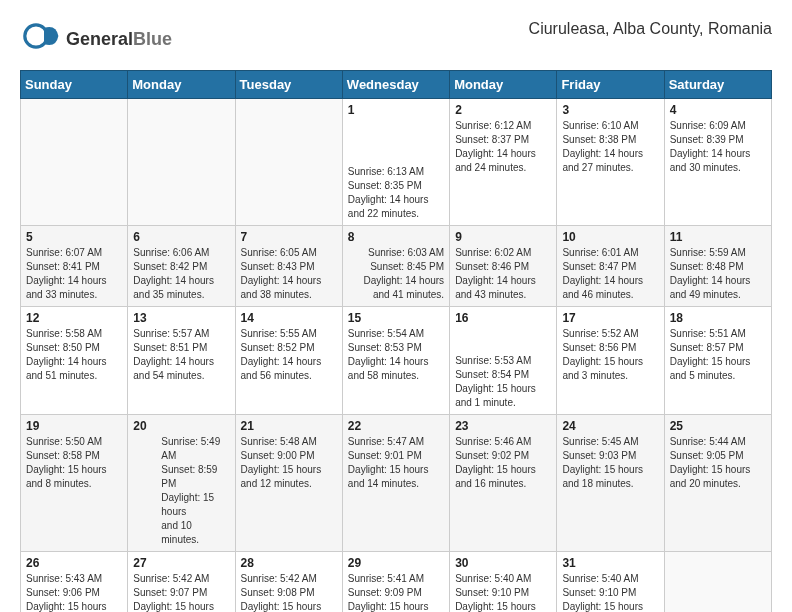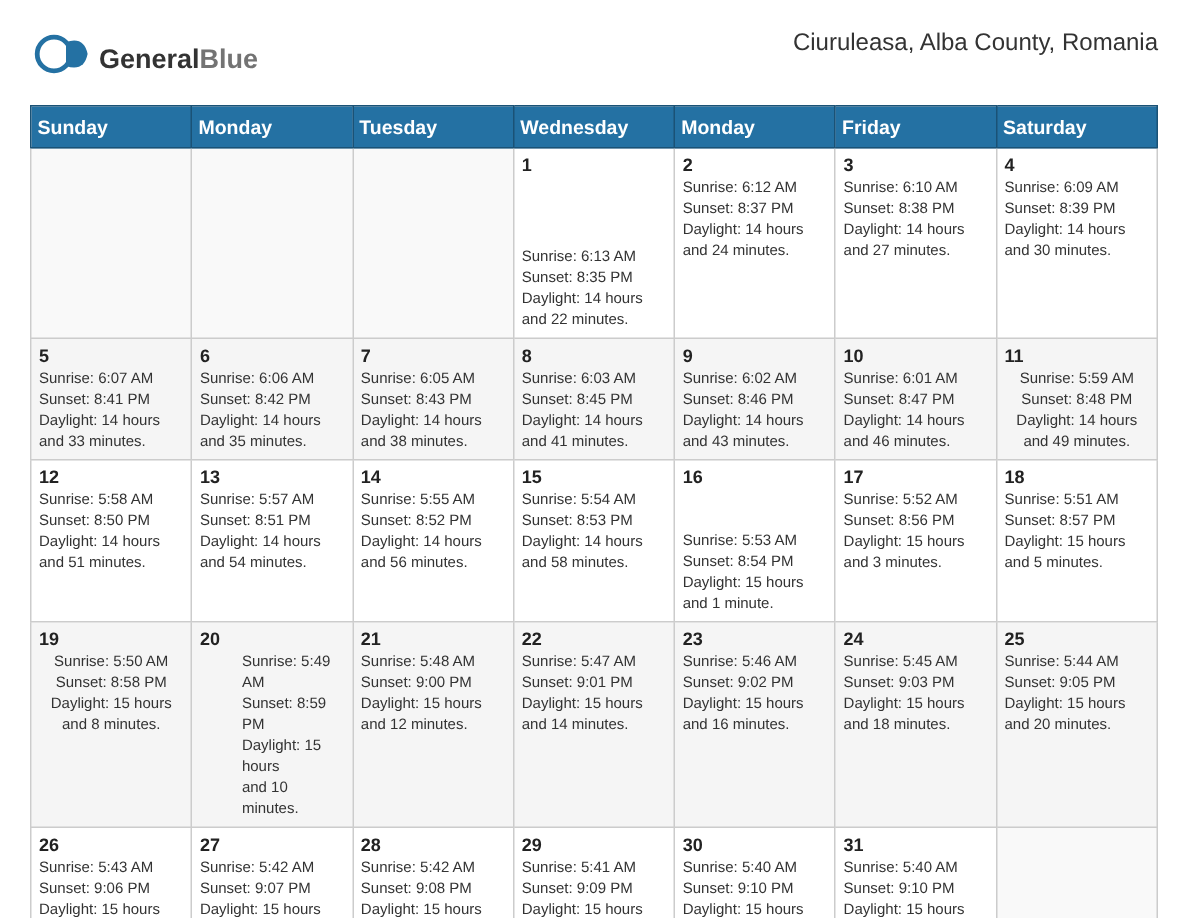--- a/index.html
+++ b/index.html
@@ -174,42 +174,42 @@
         </td>
         <td>
           <div class="day-num">7</div>
           <div class="cell-text" style="white-space: pre-line;">Sunrise: 6:05 AM
 Sunset: 8:43 PM
 Daylight: 14 hours
 and 38 minutes.</div>
         </td>
         <td>
           <div class="day-num">8</div>
-          <div class="cell-text" style="white-space: pre-line;">Sunrise: 6:03 AM
+          <div class="cell-text" style="white-space: pre-line; text-align: right;">Sunrise: 6:03 AM
 Sunset: 8:45 PM
 Daylight: 14 hours
 and 41 minutes.</div>
         </td>
         <td>
           <div class="day-num">9</div>
           <div class="cell-text" style="white-space: pre-line;">Sunrise: 6:02 AM
 Sunset: 8:46 PM
 Daylight: 14 hours
 and 43 minutes.</div>
         </td>
         <td>
           <div class="day-num">10</div>
           <div class="cell-text" style="white-space: pre-line;">Sunrise: 6:01 AM
 Sunset: 8:47 PM
 Daylight: 14 hours
 and 46 minutes.</div>
         </td>
         <td>
           <div class="day-num">11</div>
-          <div class="cell-text" style="white-space: pre-line; text-align: center;">Sunrise: 5:59 AM
+          <div class="cell-text" style="white-space: pre-line;">Sunrise: 5:59 AM
 Sunset: 8:48 PM
 Daylight: 14 hours
 and 49 minutes.</div>
         </td>
       </tr>
       <tr>
         <td>
           <div class="day-num">12</div>
           <div class="cell-text" style="white-space: pre-line;">Sunrise: 5:58 AM
 Sunset: 8:50 PM
@@ -255,21 +255,21 @@
           <div class="day-num">18</div>
           <div class="cell-text" style="white-space: pre-line;">Sunrise: 5:51 AM
 Sunset: 8:57 PM
 Daylight: 15 hours
 and 5 minutes.</div>
         </td>
       </tr>
       <tr>
         <td>
           <div class="day-num">19</div>
-          <div class="cell-text" style="white-space: pre-line; text-align: center;">Sunrise: 5:50 AM
+          <div class="cell-text" style="white-space: pre-line;">Sunrise: 5:50 AM
 Sunset: 8:58 PM
 Daylight: 15 hours
 and 8 minutes.</div>
         </td>
         <td>
           <div class="day-num">20</div>
           <div class="cell-text" style="white-space: pre-line; margin-left: 28px;">Sunrise: 5:49 AM
 Sunset: 8:59 PM
 Daylight: 15 hours
 and 10 minutes.</div>

